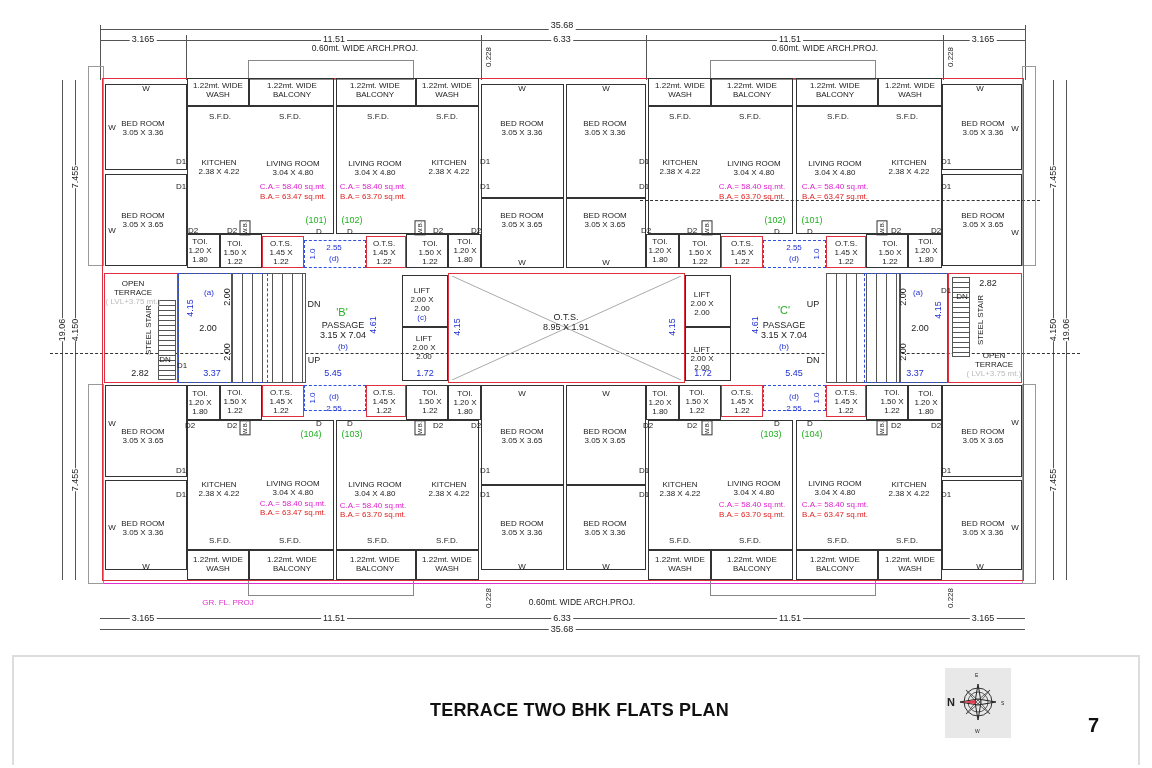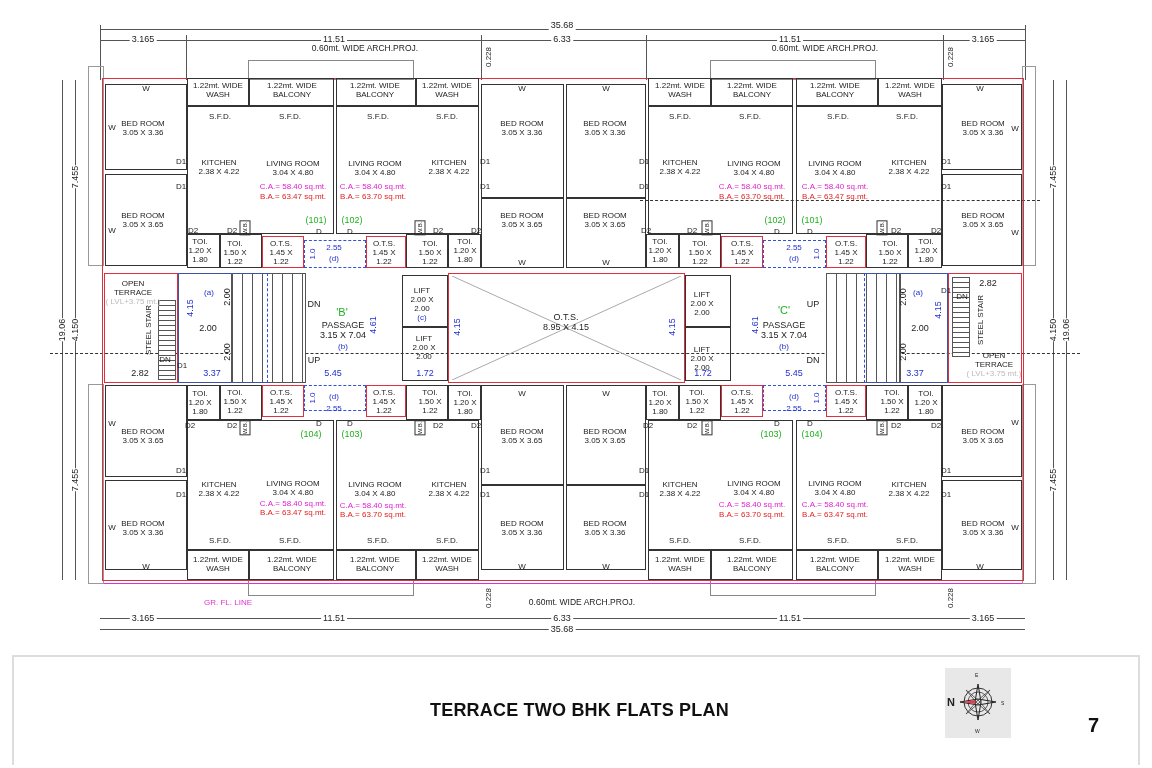--- a/index.html
+++ b/index.html
@@ -53,21 +53,21 @@
 <div class="wall" style="left:710px;top:60px;width:166px;height:20px;border-width:1px;border-color:#888;"></div>
 
 <div class="hline" style="left:100px;top:618px;width:925px;"></div>
 <div class="dimtext" style="left:143px;top:618px;">3.165</div>
 <div class="dimtext" style="left:334px;top:618px;">11.51</div>
 <div class="dimtext" style="left:562px;top:618px;">6.33</div>
 <div class="dimtext" style="left:790px;top:618px;">11.51</div>
 <div class="dimtext" style="left:983px;top:618px;">3.165</div>
 <div class="hline" style="left:100px;top:629px;width:925px;"></div>
 <div class="dimtext" style="left:562px;top:629px;">35.68</div>
-<div class="t pink" style="left:228px;top:602px;">GR. FL. LINE</div>
+<div class="t pink" style="left:228px;top:602px;">GR. FL. PROJ</div>
 <div class="t" style="left:582px;top:602px;font-size:8.5px;">0.60mt. WIDE ARCH.PROJ.</div>
 <div class="t vert" style="left:488px;top:598px;">0.228</div>
 <div class="t vert" style="left:950px;top:598px;">0.228</div>
 <div class="hline" style="left:102px;top:583px;width:922px;border-top-color:#e030d0;"></div>
 <div class="wall" style="left:248px;top:580px;width:166px;height:16px;border-width:1px;border-color:#888;"></div>
 <div class="wall" style="left:710px;top:580px;width:166px;height:16px;border-width:1px;border-color:#888;"></div>
 
 <div class="vline" style="left:62px;top:80px;height:500px;"></div>
 <div class="vline" style="left:75px;top:80px;height:500px;"></div>
 <div class="t vert" style="left:62px;top:330px;background:#fff;font-size:9px;">19.06</div>
@@ -447,21 +447,21 @@
 <div class="t blue" style="left:422px;top:317px;">(c)</div>
 <div class="t" style="left:424px;top:347px;">
     <span>LIFT</span>
     <span>2.00 X</span>
     <span>2.00</span>
   </div>
 <div class="t blue" style="left:425px;top:373px;font-size:9px;">1.72</div>
 <div class="t blue vert" style="left:457px;top:327px;font-size:9px;">4.15</div>
 <div class="t" style="left:566px;top:322px;font-size:9px;line-height:10px;">
     <span>O.T.S.</span>
-    <span>8.95 X 4.15</span>
+    <span>8.95 X 1.91</span>
   </div>
 <div class="t blue vert" style="left:672px;top:327px;font-size:9px;">4.15</div>
 <div class="t" style="left:702px;top:303px;">
     <span>LIFT</span>
     <span>2.00 X</span>
     <span>2.00</span>
   </div>
 <div class="t" style="left:702px;top:358px;">
     <span>LIFT</span>
     <span>2.00 X</span>

